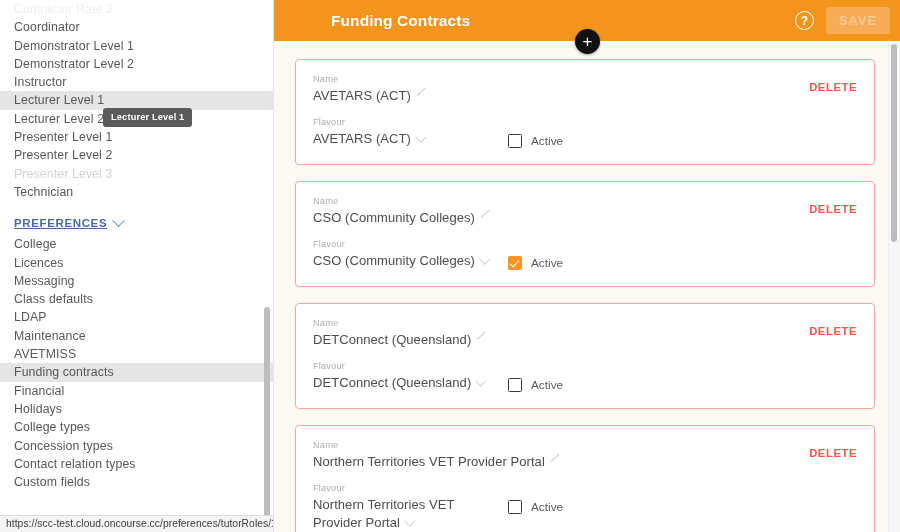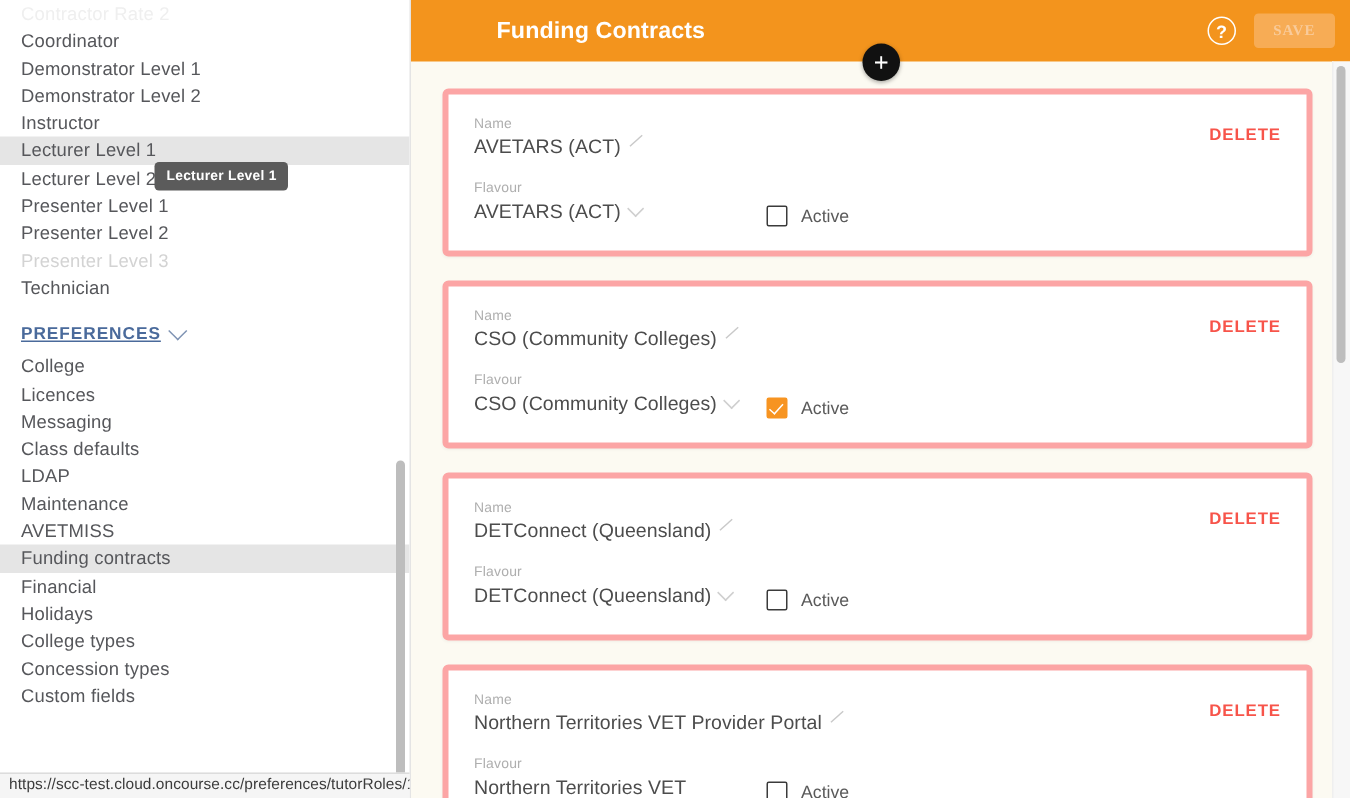--- a/index.html
+++ b/index.html
@@ -155,26 +155,26 @@
     align-items: center;
     justify-content: center;
     cursor: pointer;
     line-height: 1;
   }
   .save-btn {
     background: #f7ac55;
     color: #f9cb9a;
     border: none;
     border-radius: 3px;
-    font-size: 10px;
+    font-size: 13px;
     font-weight: bold;
     letter-spacing: .07em;
     padding: 6px 13px 6px 13px;
     cursor: default;
-    font-family: Liberation Serif, serif;
+    font-family: Liberation Sans, sans-serif;
   }
 
   
   .add-fab {
     position: absolute;
     left: 301px;
     top: 29px;
     width: 25px; height: 25px;
     border-radius: 50%;
     background: #111111;
@@ -192,21 +192,21 @@
   .scroll-area {
     position: relative;
     height: 491px;
     padding: 18px 25px 0 21px;
     overflow: hidden;
   }
 
   .card {
     position: relative;
     background: #ffffff;
-    border: 4px solid #fca5a5;
+    border: 1px solid #fca5a5;
     border-radius: 4px;
     box-shadow: 0 1px 2px rgba(0,0,0,.045);
     margin-bottom: 16px;
     padding: 14px 18px 16px 17px;
     min-height: 97px;
   }
 
   .field-label {
     font-size: 9.3px;
     color: #aeaeae;
@@ -363,20 +363,21 @@
         <div class="nav-item"><span>Messaging</span></div>
         <div class="nav-item"><span>Class defaults</span></div>
         <div class="nav-item"><span>LDAP</span></div>
         <div class="nav-item"><span>Maintenance</span></div>
         <div class="nav-item"><span>AVETMISS</span></div>
         <div class="nav-item selected"><span>Funding contracts</span></div>
         <div class="nav-item"><span>Financial</span></div>
         <div class="nav-item"><span>Holidays</span></div>
         <div class="nav-item"><span>College types</span></div>
         <div class="nav-item"><span>Concession types</span></div>
+        <div class="nav-item"><span>Contact relation types</span></div>
         <div class="nav-item"><span>Custom fields</span></div>
       </div>
 
     <div class="tooltip">Lecturer Level 1</div>
 
     <div class="sb-scroll-track">
       <div class="sb-scroll-thumb"></div>
     </div>
 
     <div class="status-url">https://scc-test.cloud.oncourse.cc/preferences/tutorRoles/1</div>

